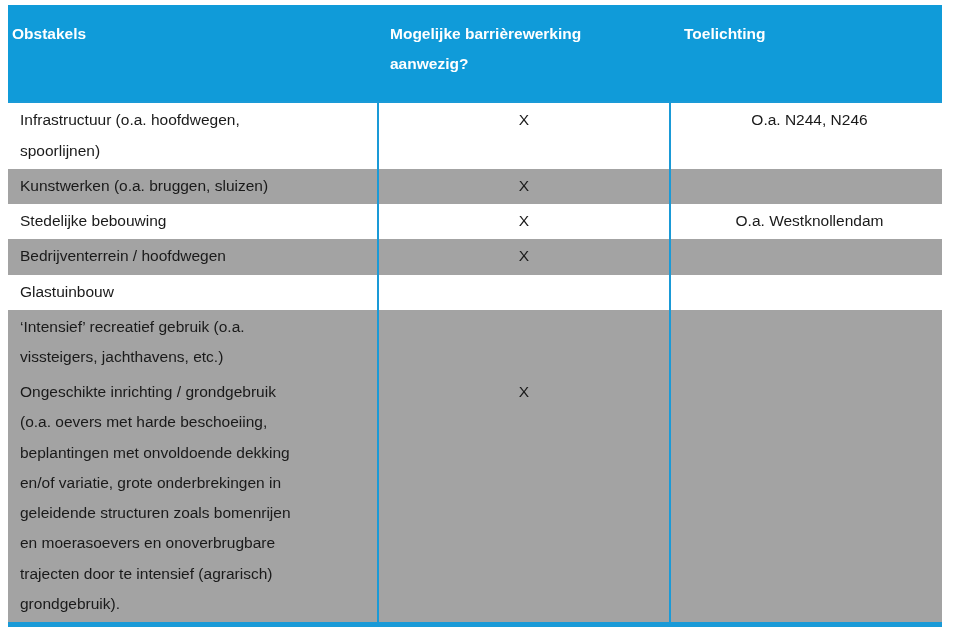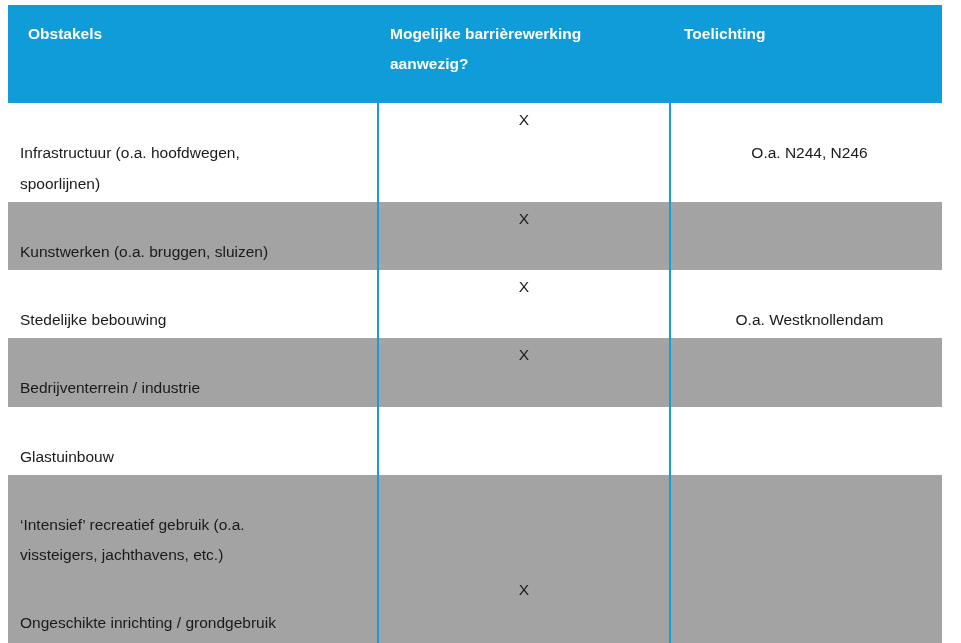--- a/index.html
+++ b/index.html
@@ -30,21 +30,21 @@
   table.obstakels col.c2 { width: 292px; }
   table.obstakels col.c3 { width: 272px; }
 
   thead th {
     background: #109bd9;
     color: #ffffff;
     font-size: 15.5px;
     font-weight: bold;
     text-align: left;
     vertical-align: top;
-    padding: 14px 10px 22px 20px;
+    padding: 14px 10px 22px 4px;
     line-height: 1.95;
     border: none;
     white-space: normal;
   }
   thead th.h2 { padding-left: 12px; margin-top: 35px; }
   thead th.h3 { padding-left: 14px; margin-top: 28px; }
 
   tbody td {
     font-size: 15.5px;
     color: #1a1a1a;
@@ -69,21 +69,20 @@
   }
   tbody tr.plain td {
     background: #ffffff;
   }
   tbody tr:first-child td {
     border-top: 2px solid #1a9ad7;
   }
   .cell-text {
     display: block;
     white-space: pre-line;
-    margin-top: 33px;
   }
   .mark {
     display: block;
     text-align: center;
   }
 </style>
 </head>
 <body>
 
 <div class="table-wrap">
@@ -130,21 +129,21 @@
           </td>
           <td class="col2">
             <span class="mark">X</span>
           </td>
           <td class="col3">
             <span class="cell-text">O.a. Westknollendam</span>
           </td>
         </tr>
         <tr class="shade">
           <td class="col1">
-            <span class="cell-text">Bedrijventerrein / industrie</span>
+            <span class="cell-text">Bedrijventerrein / hoofdwegen</span>
           </td>
           <td class="col2">
             <span class="mark">X</span>
           </td>
           <td class="col3">
             <span class="cell-text"></span>
           </td>
         </tr>
         <tr class="plain">
           <td class="col1">

